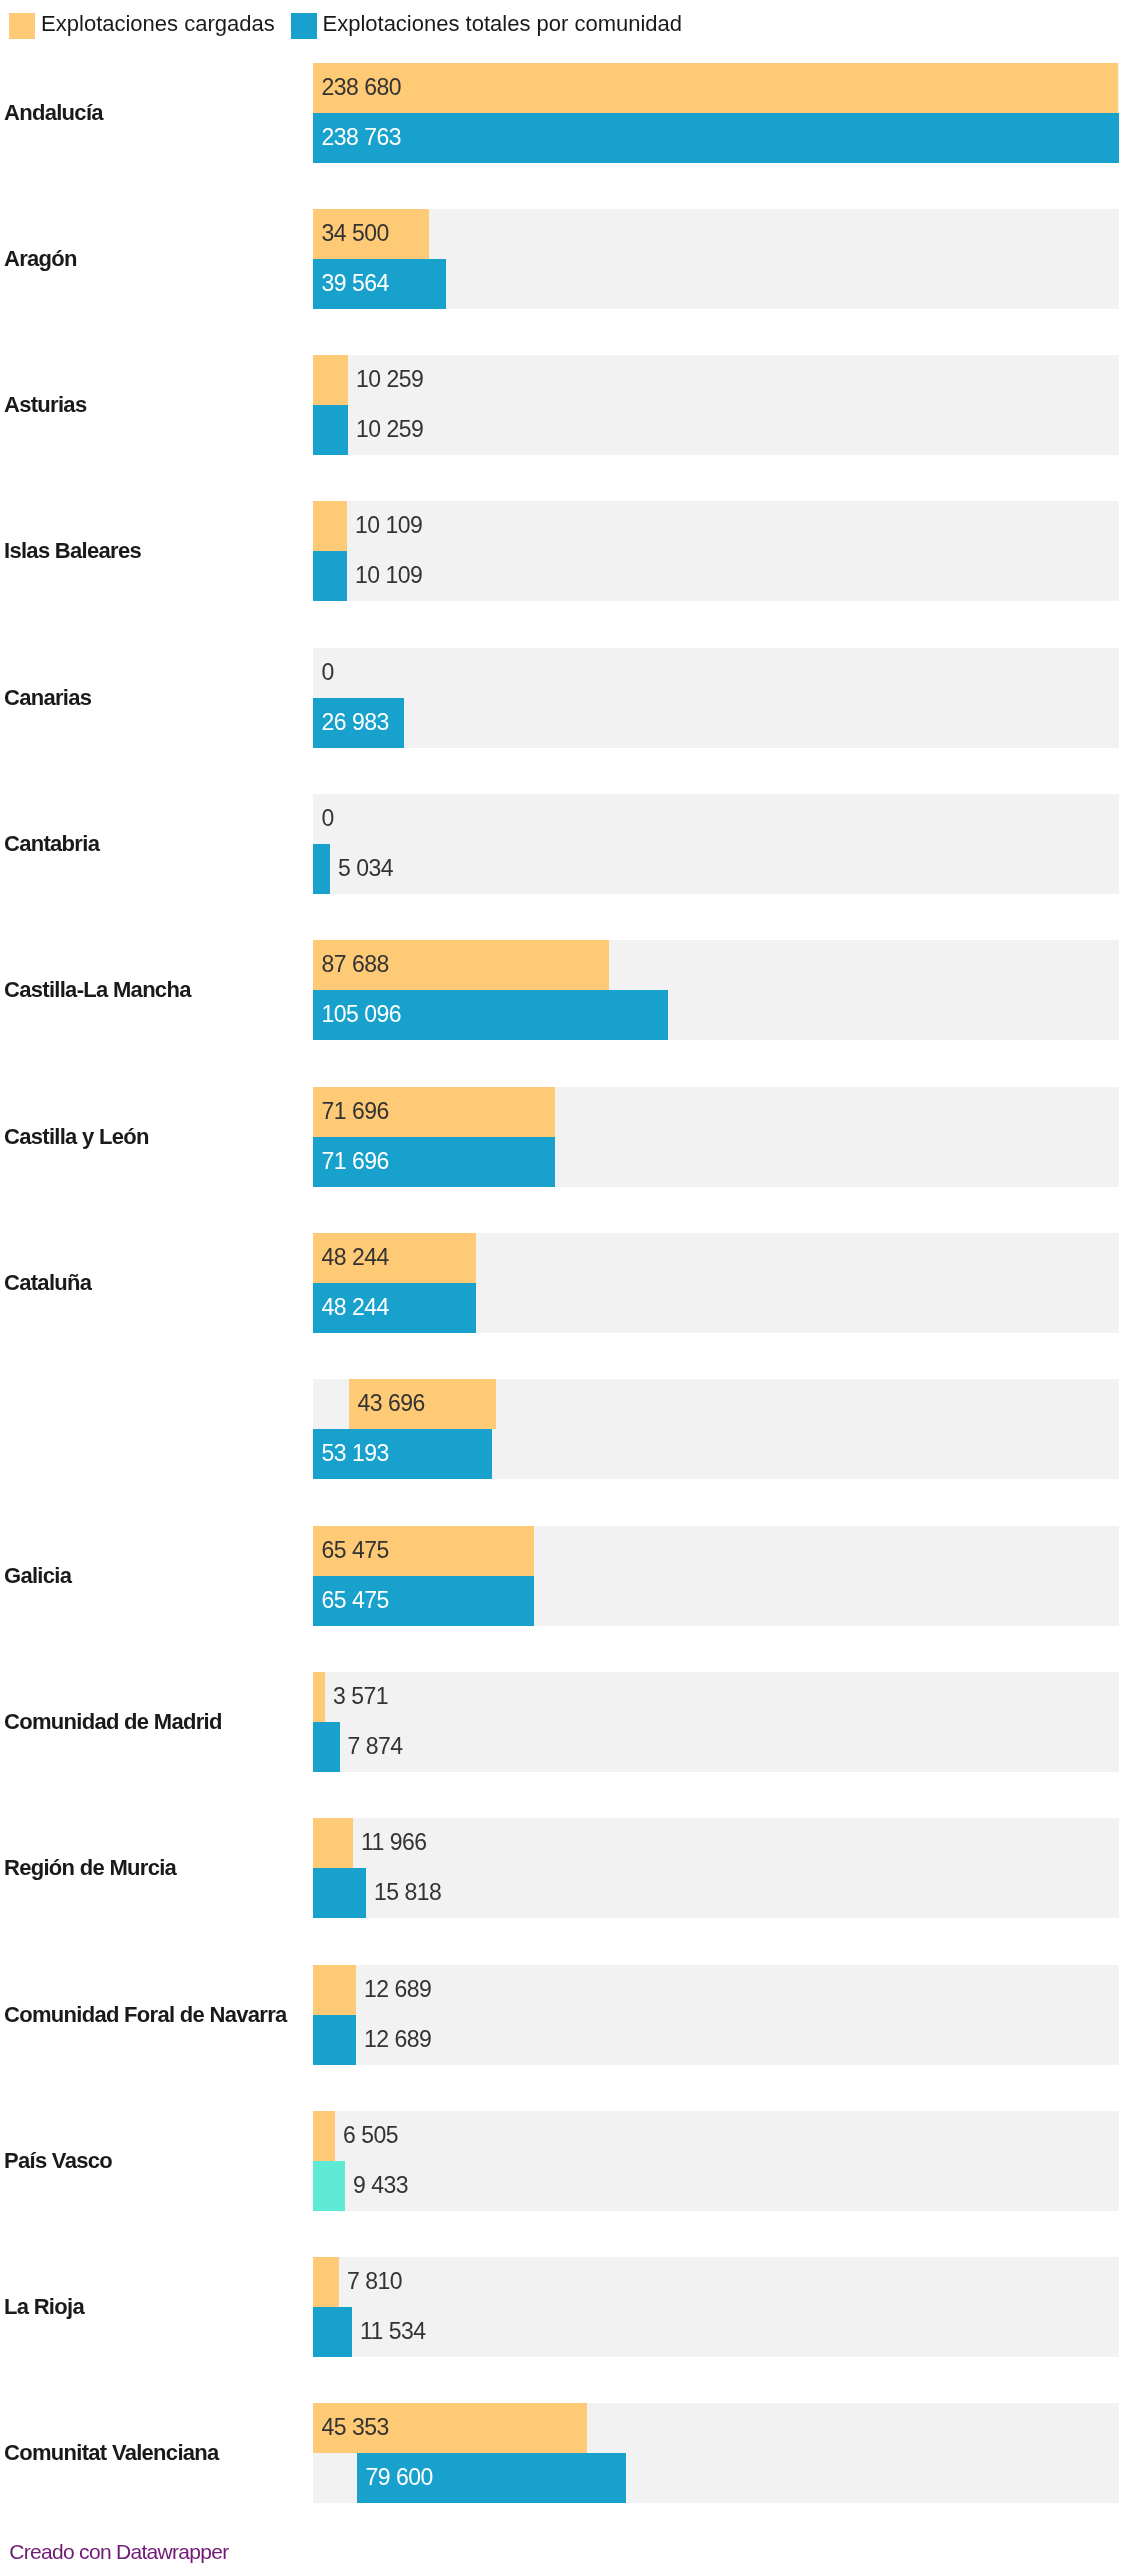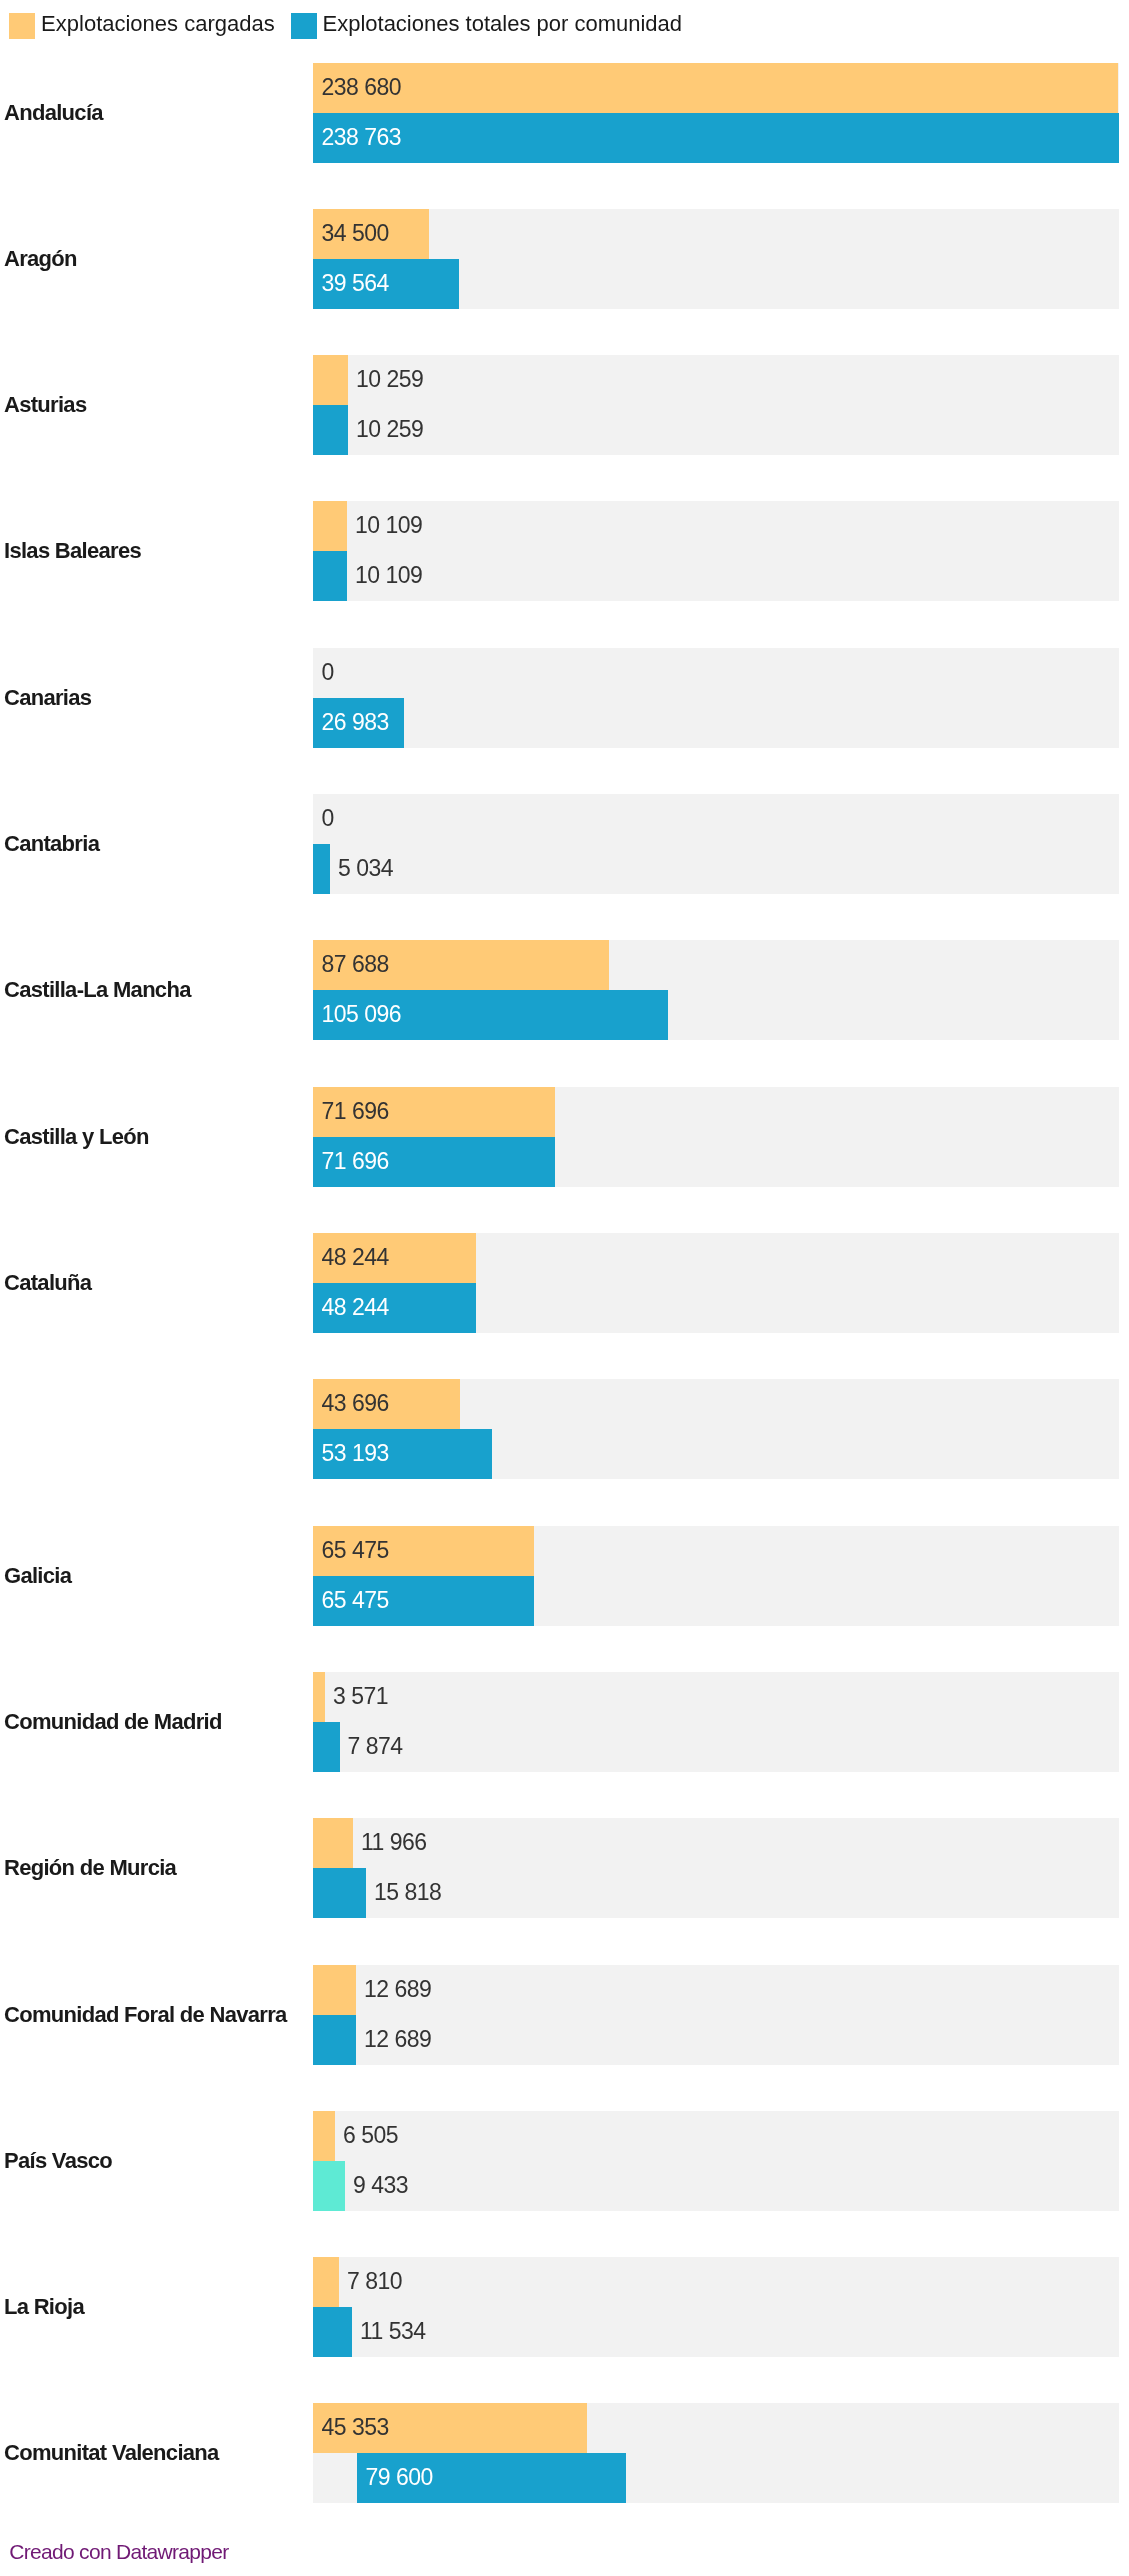--- a/index.html
+++ b/index.html
@@ -151,21 +151,21 @@
         <span class="bar-value v-in v-light">238 763</span>
       </div>
     </div>
   </div>
     <div class="row" style="top: 209px;">
     <div class="row-label">Aragón</div>
     <div class="row-track">
       <div class="bar bar-a" style="width: 116px; background: rgb(255, 202, 118);">
         <span class="bar-value v-in v-dark">34 500</span>
       </div>
-      <div class="bar bar-b" style="width: 133px; background: rgb(24, 161, 205); padding-left: 13px;">
+      <div class="bar bar-b" style="width: 133px; background: rgb(24, 161, 205);">
         <span class="bar-value v-in v-light">39 564</span>
       </div>
     </div>
   </div>
     <div class="row" style="top: 355px;">
     <div class="row-label">Asturias</div>
     <div class="row-track">
       <div class="bar bar-a" style="width: 35px; background: rgb(255, 202, 118);">
         <span class="bar-value v-out v-dark">10 259</span>
       </div>
@@ -235,21 +235,21 @@
       <div class="bar bar-a" style="width: 163px; background: rgb(255, 202, 118);">
         <span class="bar-value v-in v-dark">48 244</span>
       </div>
       <div class="bar bar-b" style="width: 163px; background: rgb(24, 161, 205);">
         <span class="bar-value v-in v-light">48 244</span>
       </div>
     </div>
   </div>
     <div class="row" style="top: 1379px;">
     <div class="row-track">
-      <div class="bar bar-a" style="width: 147px; background: rgb(255, 202, 118);">
+      <div class="bar bar-a" style="width: 147px; background: rgb(255, 202, 118); margin-left: 36px;">
         <span class="bar-value v-in v-dark">43 696</span>
       </div>
       <div class="bar bar-b" style="width: 179px; background: rgb(24, 161, 205);">
         <span class="bar-value v-in v-light">53 193</span>
       </div>
     </div>
   </div>
     <div class="row" style="top: 1526px;">
     <div class="row-label">Galicia</div>
     <div class="row-track">

